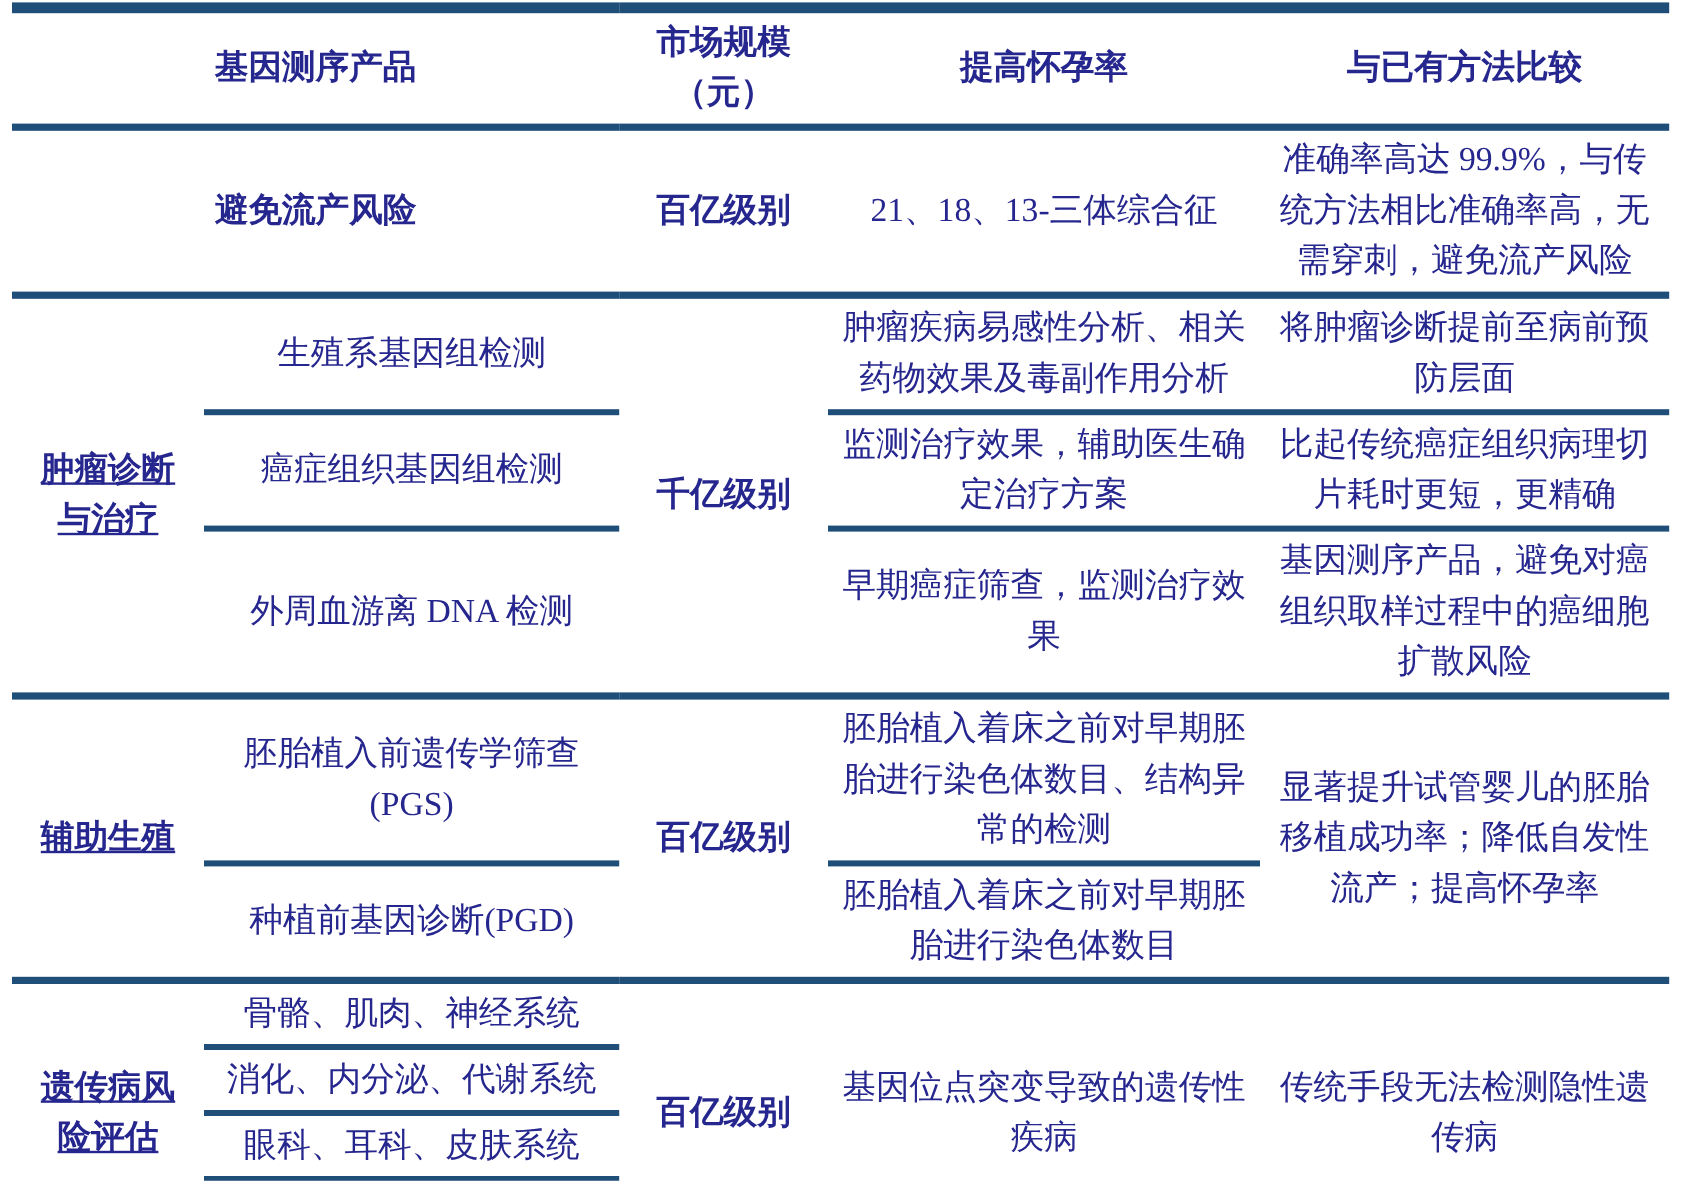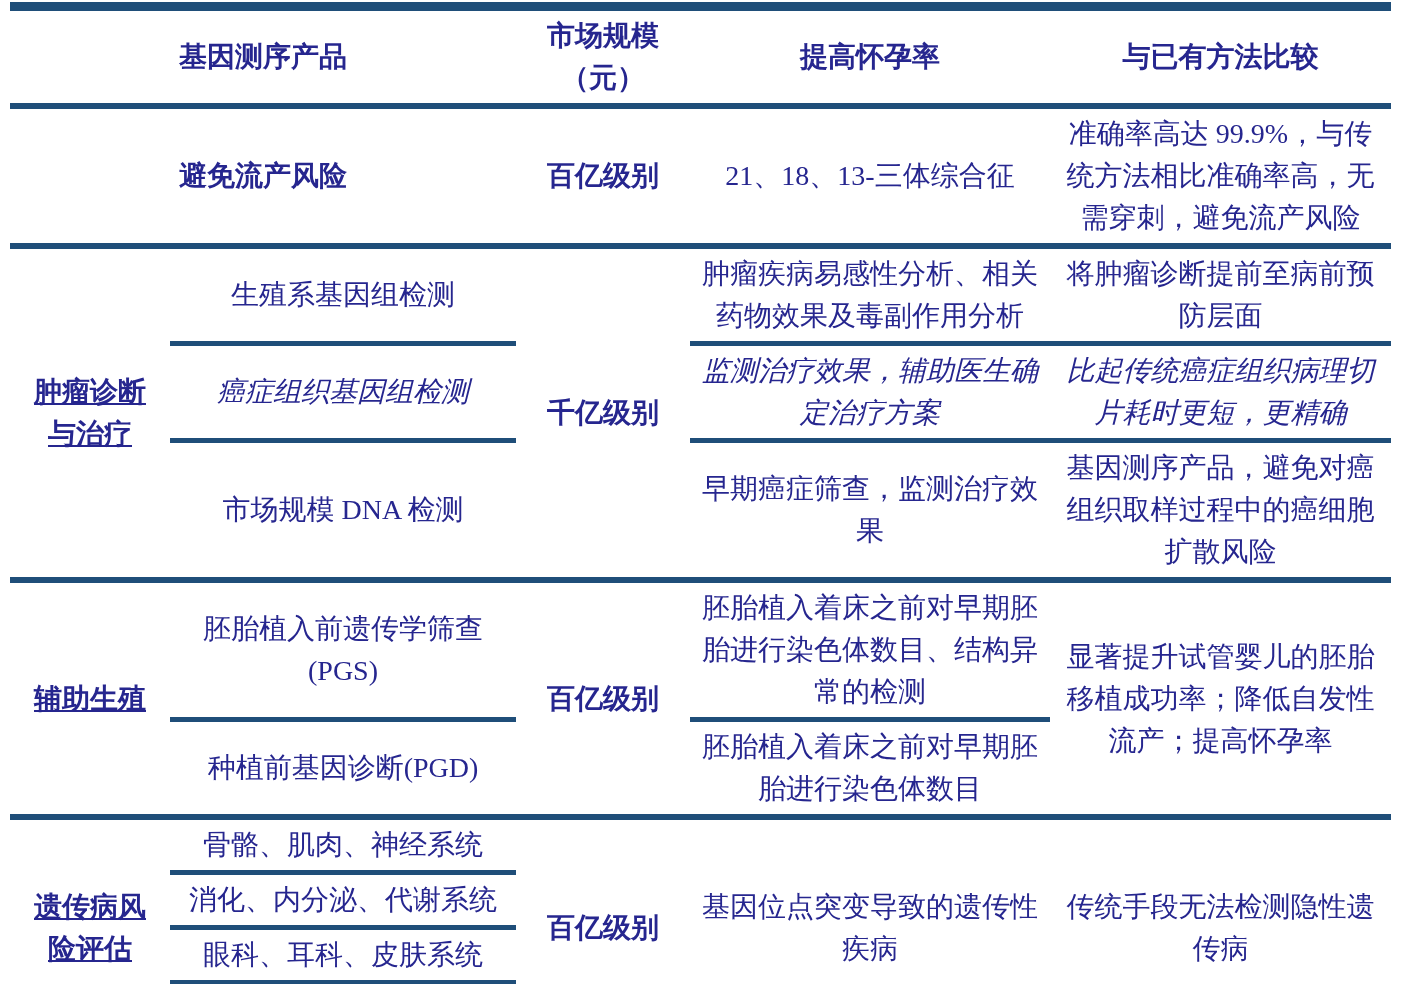--- a/index.html
+++ b/index.html
@@ -43,21 +43,21 @@
     overflow-wrap: break-word;
   }
   th { font-weight: bold; }
   td.bold { font-weight: bold; }
   td.group-cell { padding: 4px 14px; font-weight: bold; text-decoration: underline; }
   tr.rule-after { border-bottom: 6px solid var(--rule-color); }
   td.sep { border-bottom: 5px solid var(--rule-color); }
   tr.r-header  { height: 85px; }
   tr.r-nipt    { height: 128px; }
   tr.r-tumor1  { height: 86px; }
-  tr.r-tumor2  { height: 88px; font-style: italic; }
+  tr.r-tumor2  { height: 88px; }
   tr.r-tumor3  { height: 128px; }
   tr.r-art1    { height: 128px; }
   tr.r-art2    { height: 90px; }
   tr.r-gen1    { height: 42px; }
   tr.r-gen2    { height: 44px; }
   tr.r-gen3    { height: 44px; }
   tr.r-gen4    { height: 40px; }
 </style>
 </head>
 <body>
@@ -92,21 +92,21 @@
     <td rowspan="3" class="bold">千亿级别</td>
     <td class="sep">肿瘤疾病易感性分析、相关药物效果及毒副作用分析</td>
     <td class="sep">将肿瘤诊断提前至病前预防层面</td>
   </tr>
   <tr class="r-tumor2">
     <td class="sep">癌症组织基因组检测</td>
     <td class="sep">监测治疗效果，辅助医生确定治疗方案</td>
     <td class="sep">比起传统癌症组织病理切片耗时更短，更精确</td>
   </tr>
   <tr class="r-tumor3 rule-after">
-    <td>市场规模 DNA 检测</td>
+    <td>外周血游离 DNA 检测</td>
     <td>早期癌症筛查，监测治疗效果</td>
     <td>基因测序产品，避免对癌组织取样过程中的癌细胞扩散风险</td>
   </tr>
 
   <tr class="r-art1">
     <td rowspan="2" class="group-cell">辅助生殖</td>
     <td class="sep">胚胎植入前遗传学筛查(PGS)</td>
     <td rowspan="2" class="bold">百亿级别</td>
     <td class="sep">胚胎植入着床之前对早期胚胎进行染色体数目、结构异常的检测</td>
     <td rowspan="2">显著提升试管婴儿的胚胎移植成功率；降低自发性流产；提高怀孕率</td>

